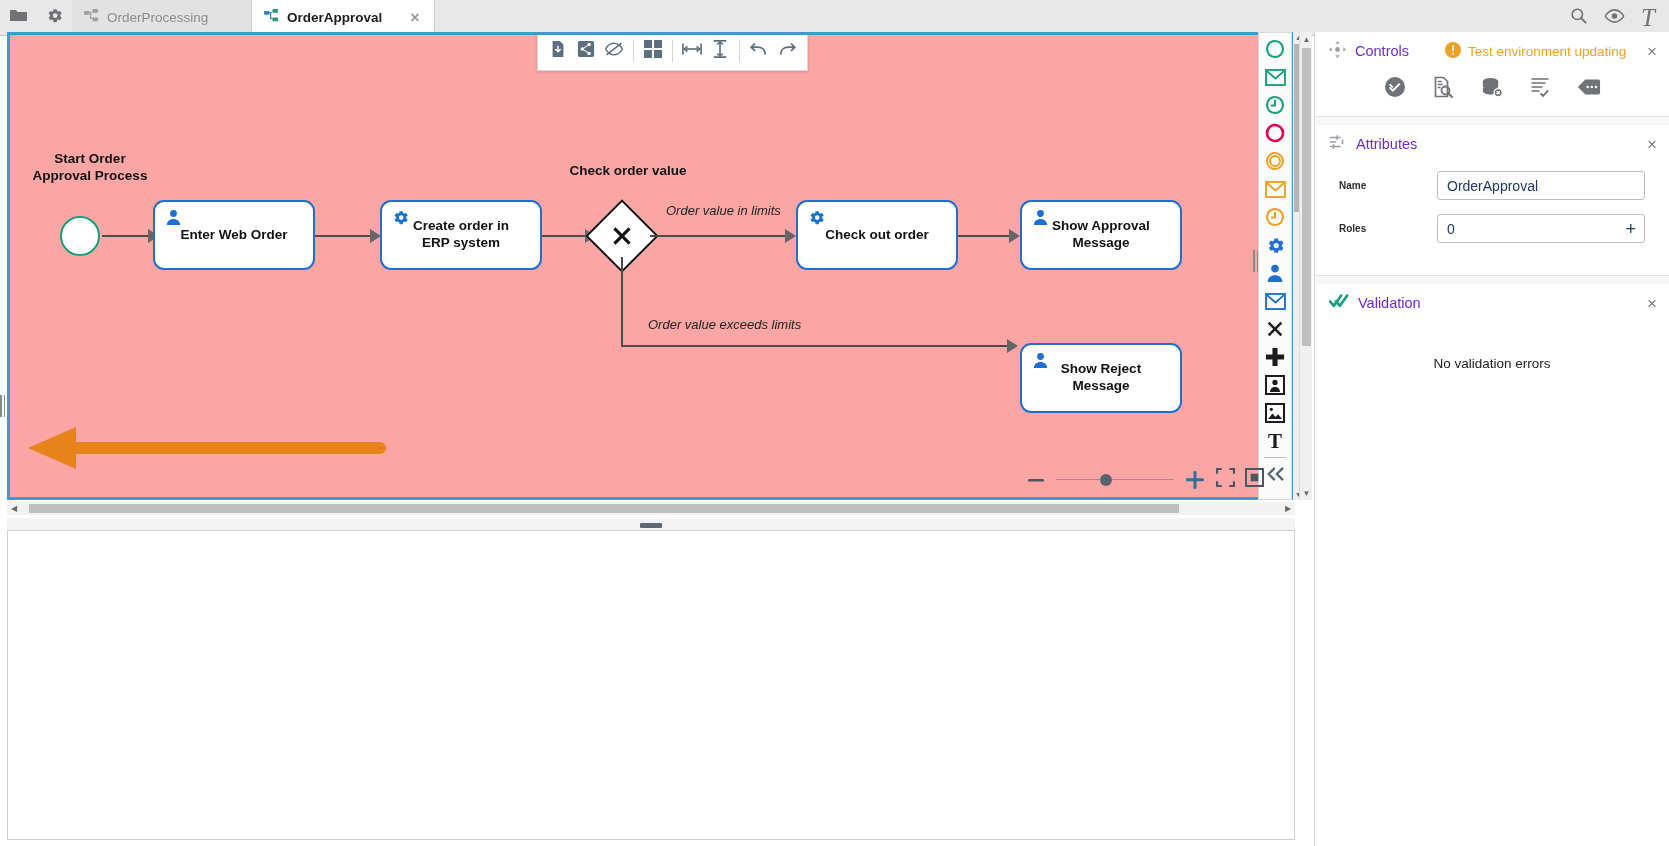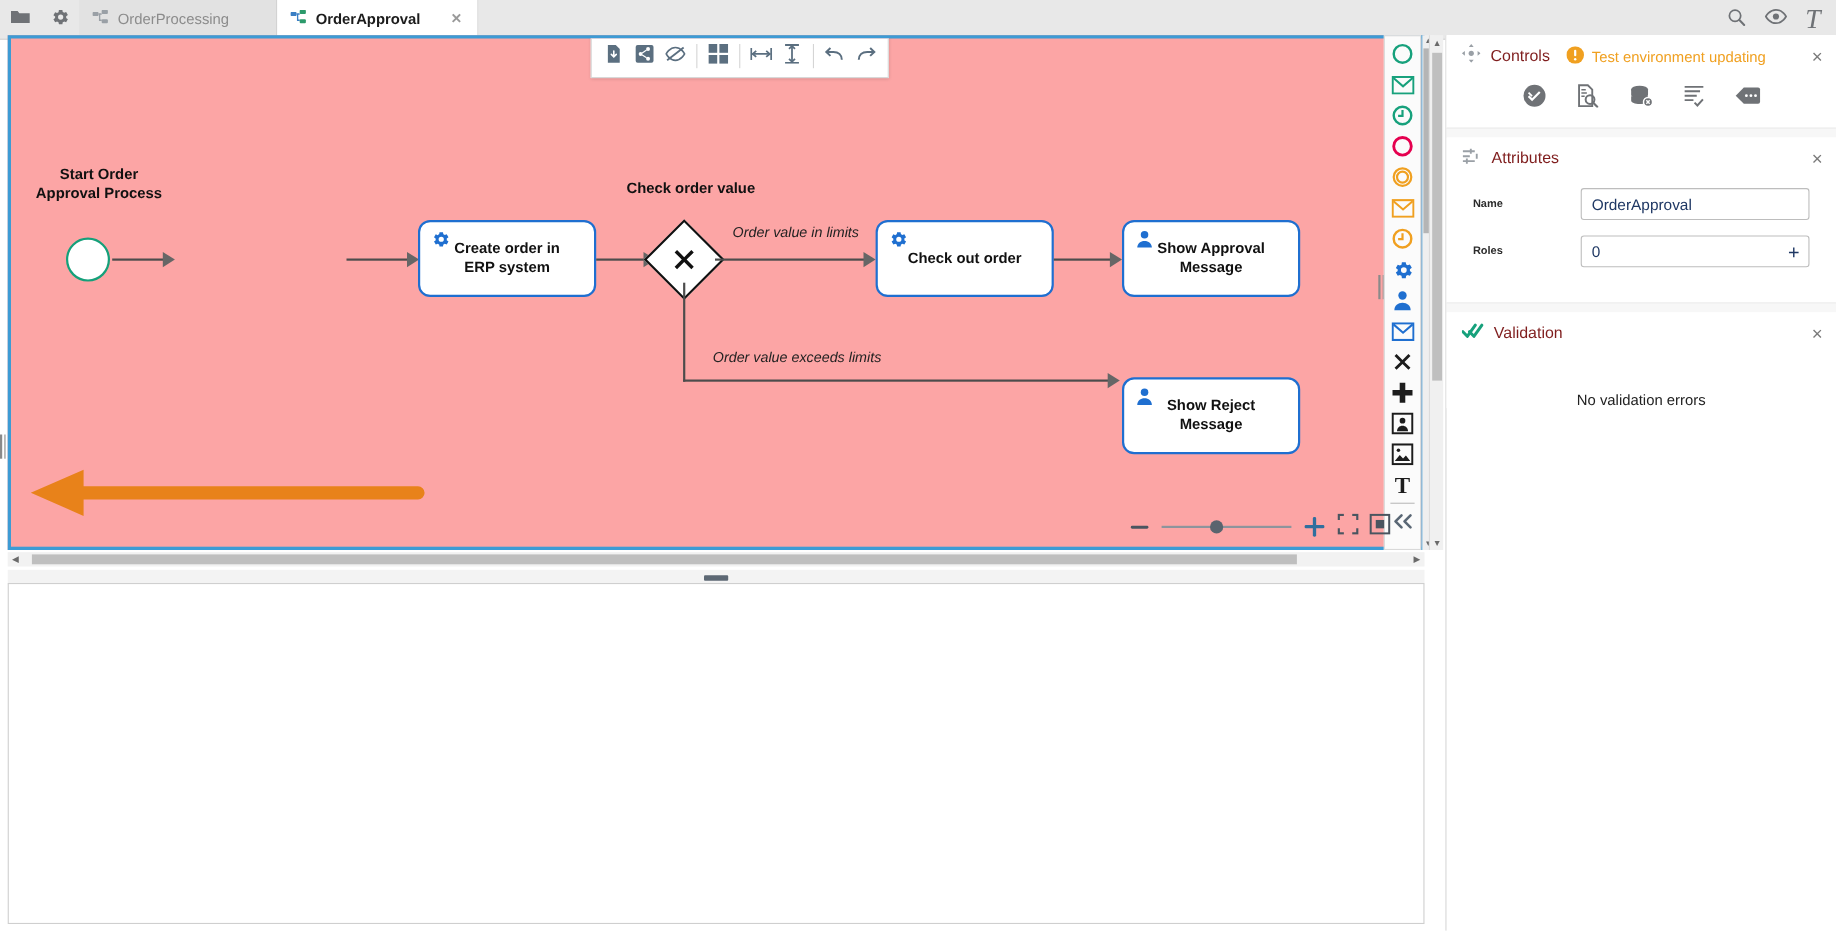--- a/index.html
+++ b/index.html
@@ -234,27 +234,27 @@
     position: absolute; left: 1314px; top: 32px;
     width: 355px; height: 814px;
     background: #ffffff;
     border-left: 1px solid #d7d7d7;
   }
   .panel { background: #ffffff; border-bottom: 1px solid #e3e3e3; }
   .panel-head {
     display: flex; align-items: center;
     height: 38px; padding: 0 12px 0 14px; gap: 9px;
   }
-  .panel-title { font-size: 14.5px; color: #7f1d1d; }
+  .panel-title { font-size: 14.5px; color: #6d28d9; }
   .panel-close {
     margin-left: auto; font-size: 17px; color: #7a7a7a; line-height: 1;
   }
   .status-warn {
     display: flex; align-items: center; gap: 7px;
-    font-size: 13.5px; color: #f0a020; margin-left: 6px;
+    font-size: 13.5px; color: #f0a020; margin-left: 27px;
   }
   .ctrl-icons {
     display: flex; align-items: center; justify-content: center;
     gap: 26px; padding: 6px 0 18px 0;
   }
   .ctrl-icons .ci { display: flex; align-items: center; justify-content: center; }
 
   .attr-body { padding: 8px 24px 18px 24px; }
   .attr-row {
     display: flex; align-items: center; margin-bottom: 14px;
@@ -432,20 +432,29 @@
     <div class="node-cap" style="left:10px; top:116px; width:140px;">
       <span>Start Order</span><br>
       <span>Approval Process</span>
     </div>
 
     <div class="start-event" style="left:50px; top:181px;"></div>
 
     <div class="flow h" style="left:92px; top:200px; width:48px;"></div>
     <div class="arrowhead" style="left:138px; top:194px;"></div>
 
+    <div class="node" style="left:143px; top:165px; width:162px; height:70px;">
+      <span class="node-ico">
+        <svg width="19" height="19" viewBox="0 0 20 20">
+          <circle cx="10" cy="5.8" r="3.6" fill="#1f6fd0"></circle>
+          <path d="M3 18c0-4 3.2-6.4 7-6.4S17 14 17 18z" fill="#1f6fd0"></path>
+        </svg>
+      </span>
+      <span class="node-label">Enter Web Order</span>
+    </div>
 
     <div class="flow h" style="left:305px; top:200px; width:58px;"></div>
     <div class="arrowhead" style="left:360px; top:194px;"></div>
 
     <div class="node" style="left:370px; top:165px; width:162px; height:70px;">
       <span class="node-ico">
         <svg width="19" height="19" viewBox="0 0 24 24">
           <path fill="#1f6fd0" d="M19.1 12.9c0-.3.1-.6.1-.9s0-.6-.1-.9l2-1.5-2-3.4-2.3.9c-.5-.4-1-.7-1.6-.9L14.8 4h-4l-.4 2.4c-.6.2-1.1.5-1.6.9l-2.3-.9-2 3.4 2 1.5c0 .3-.1.6-.1.9s0 .6.1.9l-2 1.5 2 3.4 2.3-.9c.5.4 1 .7 1.6.9l.4 2.4h4l.4-2.4c.6-.2 1.1-.5 1.6-.9l2.3.9 2-3.4-2-1.5zM12.8 15a3 3 0 110-6 3 3 0 010 6z"></path>
         </svg>
       </span>

